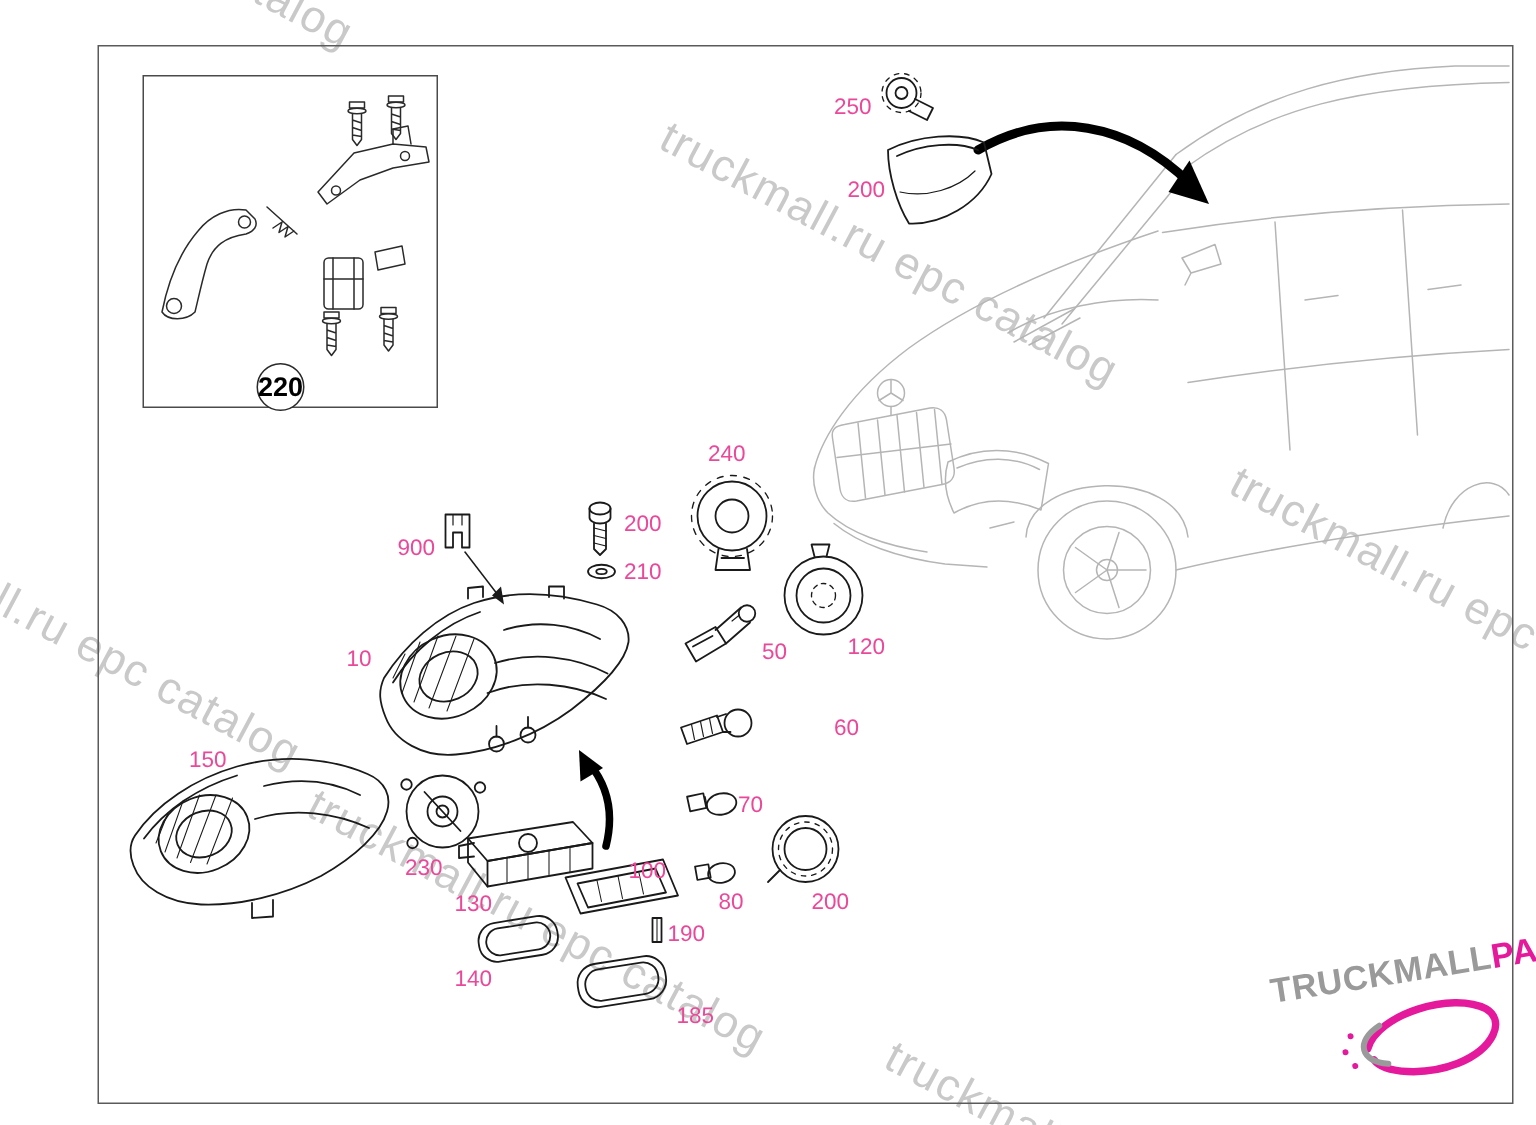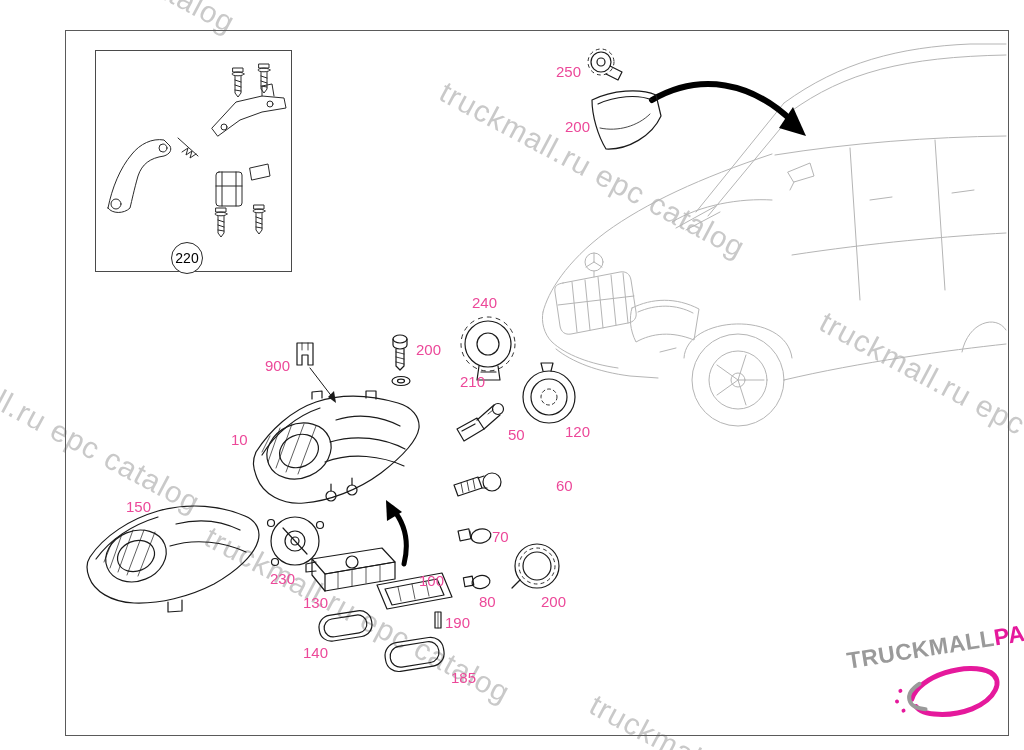--- a/index.html
+++ b/index.html
@@ -21,21 +21,21 @@
     letter-spacing:1px;user-select:none;
   }
   svg.art{position:absolute;left:0;top:0;z-index:3;}
   .part-label{
     position:absolute;z-index:4;font-size:15px;color:#ec4899;line-height:1;
   }
   .circle-label{
     position:absolute;left:171px;top:242px;width:30px;height:30px;
     border:1.5px solid #2a2a2a;border-radius:50%;background:#fff;
     display:flex;align-items:center;justify-content:center;
-    font-size:14px;color:#000;z-index:4;
+    font-size:18px;color:#000;z-index:4;font-weight:bold;
   }
   .logo{
     position:absolute;left:845px;top:648px;width:195px;z-index:5;
     transform:rotate(-9deg);transform-origin:left top;
   }
   .logo-text{font-weight:bold;font-size:23px;letter-spacing:0.5px;white-space:nowrap;}
   .logo-gray{color:#9a9a9a;}
   .logo-accent{color:#e5199c;}
   .logo-swirl{margin-left:38px;margin-top:-4px;display:block;}
 </style>
@@ -273,21 +273,21 @@
         <path d="M 598,104 C 615,96 638,94 652,100"></path>
         <path d="M 600,128 C 618,132 638,126 650,114" stroke-width="0.8"></path>
       </g>
     </g>
   </svg>
 
   <span class="part-label" style="left:556px;top:64px;">250</span>
   <span class="part-label" style="left:565px;top:119px;">200</span>
   <span class="part-label" style="left:472px;top:295px;">240</span>
   <span class="part-label" style="left:416px;top:342px;">200</span>
-  <span class="part-label" style="left:416px;top:374px;margin-left:44px;">210</span>
+  <span class="part-label" style="left:416px;top:374px;">210</span>
   <span class="part-label" style="left:265px;top:358px;">900</span>
   <span class="part-label" style="left:231px;top:432px;">10</span>
   <span class="part-label" style="left:508px;top:427px;">50</span>
   <span class="part-label" style="left:565px;top:424px;">120</span>
   <span class="part-label" style="left:508px;top:478px;margin-left:48px;">60</span>
   <span class="part-label" style="left:492px;top:529px;">70</span>
   <span class="part-label" style="left:479px;top:594px;">80</span>
   <span class="part-label" style="left:541px;top:594px;">200</span>
   <span class="part-label" style="left:126px;top:499px;">150</span>
   <span class="part-label" style="left:270px;top:571px;">230</span>

